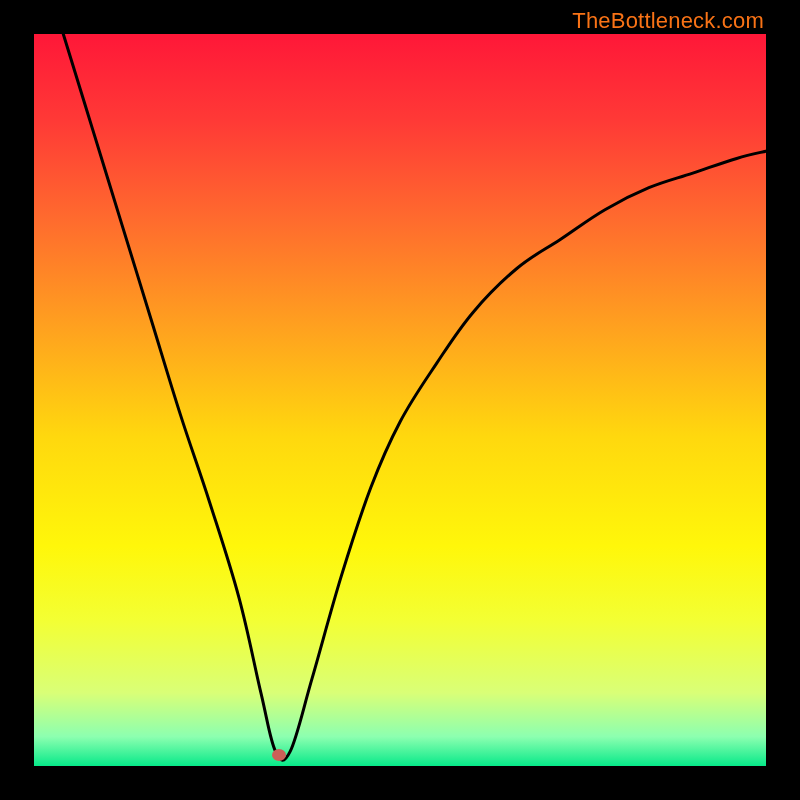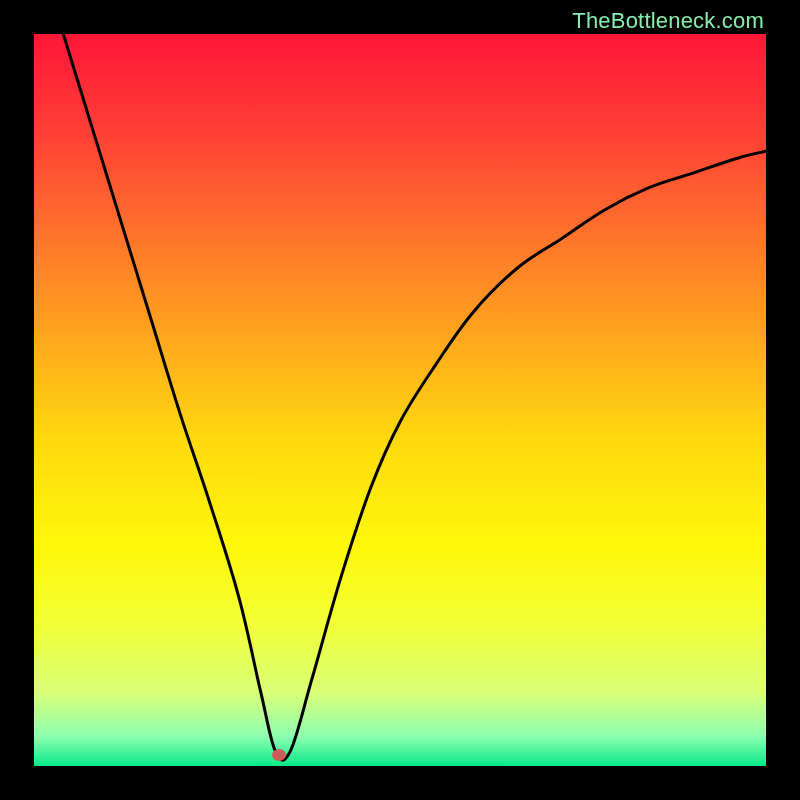--- a/index.html
+++ b/index.html
@@ -28,21 +28,21 @@
     position: absolute;
     left: 0;
     top: 0;
     width: 100%;
     height: 100%;
   }
   .watermark {
     position: absolute;
     top: 8px;
     right: 36px;
-    color: #86efac;
+    color: #f97316;
     font-size: 22px;
     font-family: Arial, sans-serif;
     letter-spacing: 0.2px;
     user-select: none;
   }
   svg.curve {
     position: absolute;
     left: 0; top: 0;
     width: 100%;
     height: 100%;

